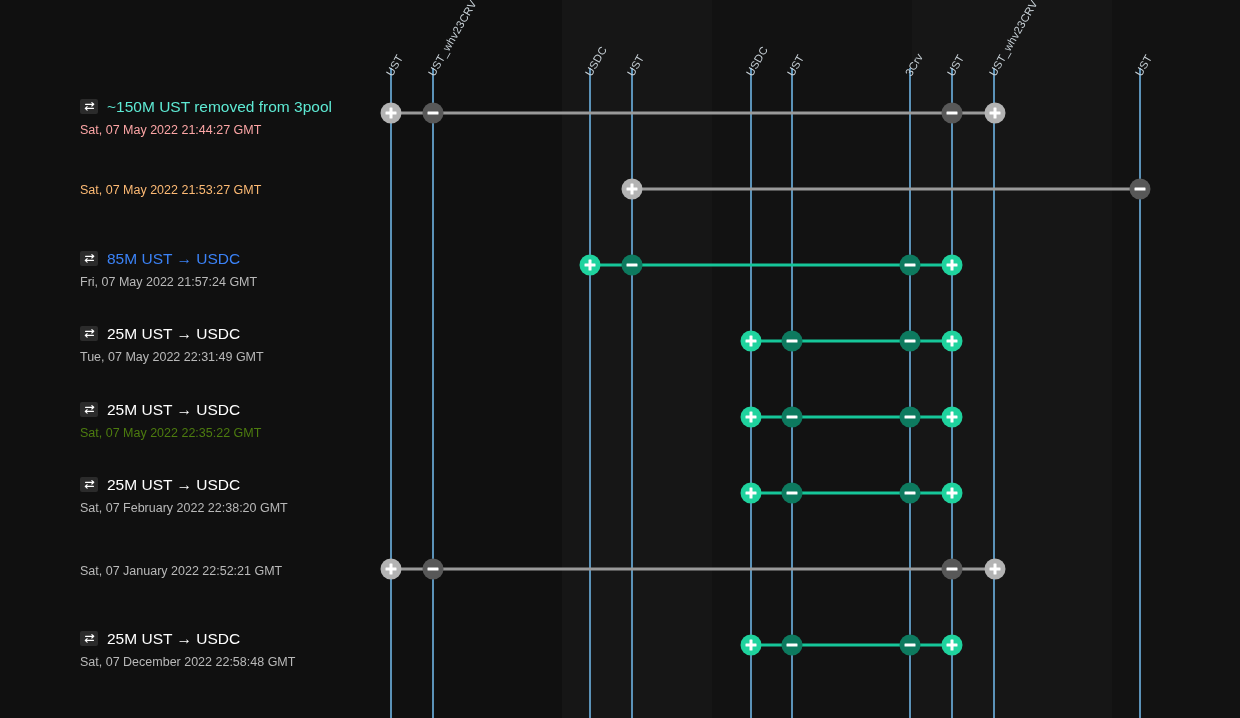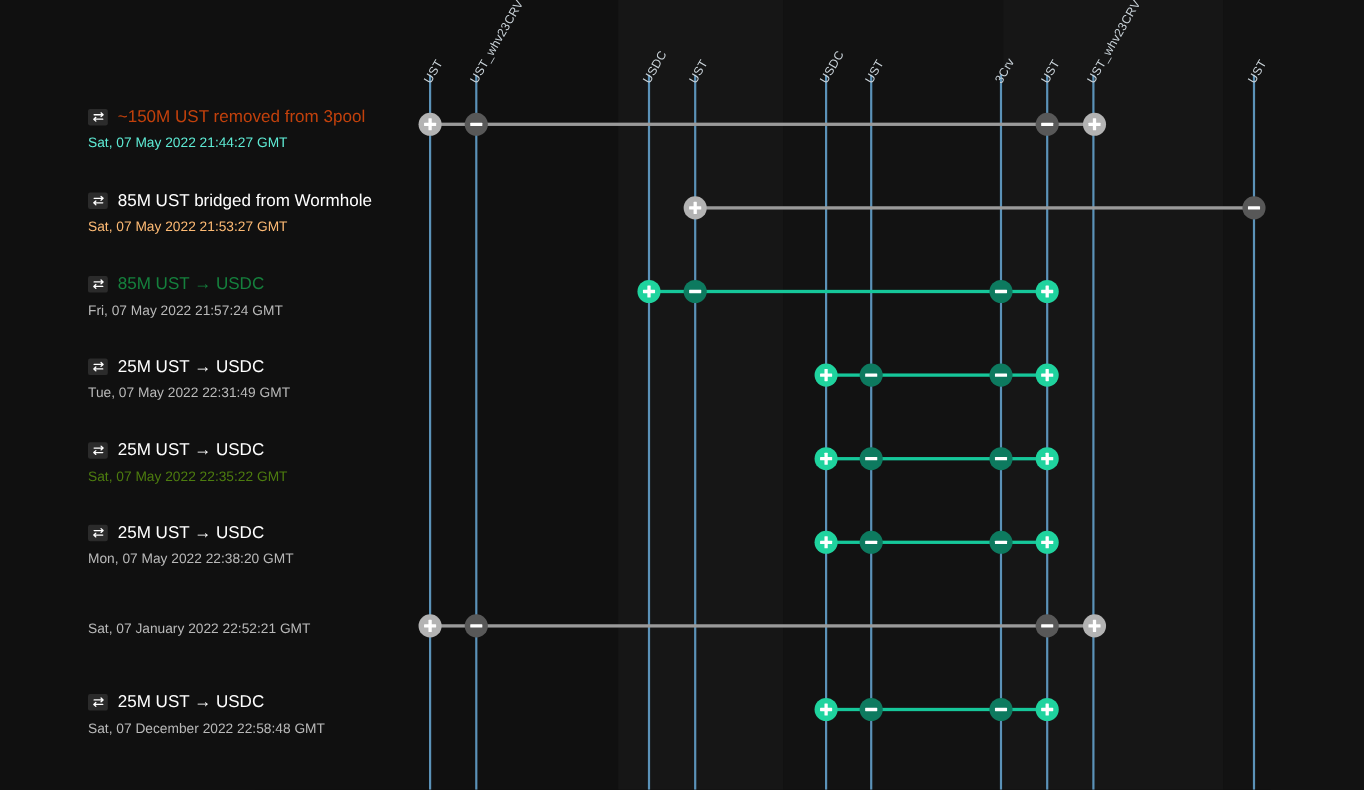--- a/index.html
+++ b/index.html
@@ -104,23 +104,23 @@
     </div>
   <div id="rows-layer">
       <div class="row">
         <div class="row-text" style="top: 99px;">
           <div class="row-title">
             <span class="swap-ico" style="background: rgb(43, 43, 43);">
               <svg viewBox="0 0 16 14" width="13" height="11">
                 <path d="M3 4.2 H13 M11 2 L13.4 4.2 L11 6.4 M13 9.4 H3 M5 7.2 L2.6 9.4 L5 11.6" stroke="#ffffff" stroke-width="1.5" fill="none" stroke-linecap="round" stroke-linejoin="round"></path>
               </svg>
             </span>
-            <span style="color: #c2410c; text-align: center;">~150M UST removed from 3pool</span>
-          </div>
-          <div class="row-time" style="color: #5eead4;">Sat, 07 May 2022 21:44:27 GMT</div>
+            <span style="color: #5eead4; text-align: center;">~150M UST removed from 3pool</span>
+          </div>
+          <div class="row-time" style="color: #fca5a5;">Sat, 07 May 2022 21:44:27 GMT</div>
         </div>
         <div class="flow-bar" style="left: 391px; width: 604px; top: 113px; background: rgb(154, 154, 154);"></div>
         <div class="node" style="left: 391px; top: 113px; background: rgb(179, 179, 179);">
           <span class="glyph">
             <i class="bar-h"></i>
             <i class="bar-v"></i>
           </span>
         </div>
         <div class="node" style="left: 433px; top: 113px; background: rgb(88, 88, 88);">
           <span class="glyph">
@@ -134,28 +134,20 @@
         </div>
         <div class="node" style="left: 995px; top: 113px; background: rgb(179, 179, 179);">
           <span class="glyph">
             <i class="bar-h"></i>
             <i class="bar-v"></i>
           </span>
         </div>
       </div>
       <div class="row">
         <div class="row-text" style="top: 175px;">
-          <div class="row-title">
-            <span class="swap-ico" style="background: rgb(43, 43, 43);">
-              <svg viewBox="0 0 16 14" width="13" height="11">
-                <path d="M3 4.2 H13 M11 2 L13.4 4.2 L11 6.4 M13 9.4 H3 M5 7.2 L2.6 9.4 L5 11.6" stroke="#ffffff" stroke-width="1.5" fill="none" stroke-linecap="round" stroke-linejoin="round"></path>
-              </svg>
-            </span>
-            <span style="color: rgb(255, 255, 255);">85M UST bridged from Wormhole</span>
-          </div>
           <div class="row-time" style="color: #fdba74;">Sat, 07 May 2022 21:53:27 GMT</div>
         </div>
         <div class="flow-bar" style="left: 632px; width: 508px; top: 189px; background: rgb(154, 154, 154);"></div>
         <div class="node" style="left: 632px; top: 189px; background: rgb(179, 179, 179);">
           <span class="glyph">
             <i class="bar-h"></i>
             <i class="bar-v"></i>
           </span>
         </div>
         <div class="node" style="left: 1140px; top: 189px; background: rgb(88, 88, 88);">
@@ -165,21 +157,21 @@
         </div>
       </div>
       <div class="row">
         <div class="row-text" style="top: 251px;">
           <div class="row-title">
             <span class="swap-ico" style="background: rgb(43, 43, 43);">
               <svg viewBox="0 0 16 14" width="13" height="11">
                 <path d="M3 4.2 H13 M11 2 L13.4 4.2 L11 6.4 M13 9.4 H3 M5 7.2 L2.6 9.4 L5 11.6" stroke="#ffffff" stroke-width="1.5" fill="none" stroke-linecap="round" stroke-linejoin="round"></path>
               </svg>
             </span>
-            <span style="color: #15803d;">85M UST → USDC</span>
+            <span style="color: #3b82f6;">85M UST → USDC</span>
           </div>
           <div class="row-time" style="color: rgb(185, 185, 185);">Fri, 07 May 2022 21:57:24 GMT</div>
         </div>
         <div class="flow-bar" style="left: 590px; width: 362px; top: 265px; background: rgb(22, 199, 154);"></div>
         <div class="node" style="left: 590px; top: 265px; background: rgb(31, 211, 158);">
           <span class="glyph">
             <i class="bar-h"></i>
             <i class="bar-v"></i>
           </span>
         </div>
@@ -275,21 +267,21 @@
       <div class="row">
         <div class="row-text" style="top: 477px;">
           <div class="row-title">
             <span class="swap-ico" style="background: rgb(43, 43, 43);">
               <svg viewBox="0 0 16 14" width="13" height="11">
                 <path d="M3 4.2 H13 M11 2 L13.4 4.2 L11 6.4 M13 9.4 H3 M5 7.2 L2.6 9.4 L5 11.6" stroke="#ffffff" stroke-width="1.5" fill="none" stroke-linecap="round" stroke-linejoin="round"></path>
               </svg>
             </span>
             <span style="color: rgb(255, 255, 255);">25M UST → USDC</span>
           </div>
-          <div class="row-time" style="color: rgb(185, 185, 185);">Mon, 07 May 2022 22:38:20 GMT</div>
+          <div class="row-time" style="color: rgb(185, 185, 185);">Sat, 07 February 2022 22:38:20 GMT</div>
         </div>
         <div class="flow-bar" style="left: 751px; width: 201px; top: 493px; background: rgb(22, 199, 154);"></div>
         <div class="node" style="left: 751px; top: 493px; background: rgb(31, 211, 158);">
           <span class="glyph">
             <i class="bar-h"></i>
             <i class="bar-v"></i>
           </span>
         </div>
         <div class="node" style="left: 792px; top: 493px; background: rgb(13, 122, 95);">
           <span class="glyph">

